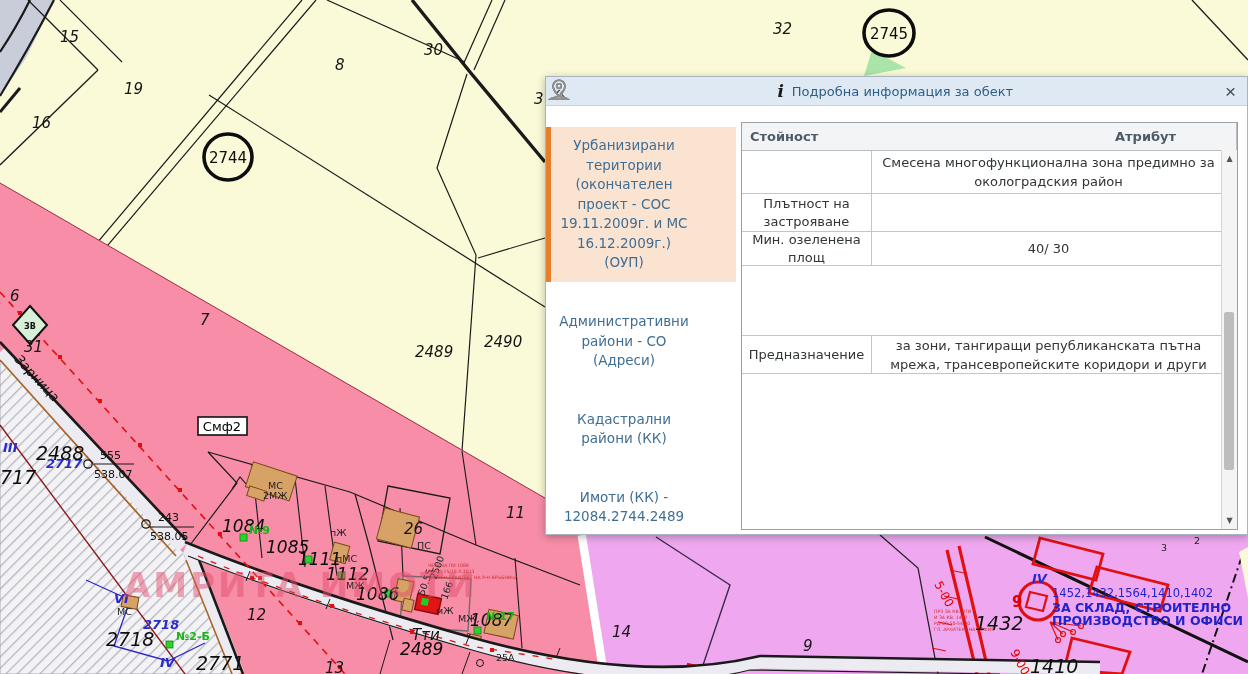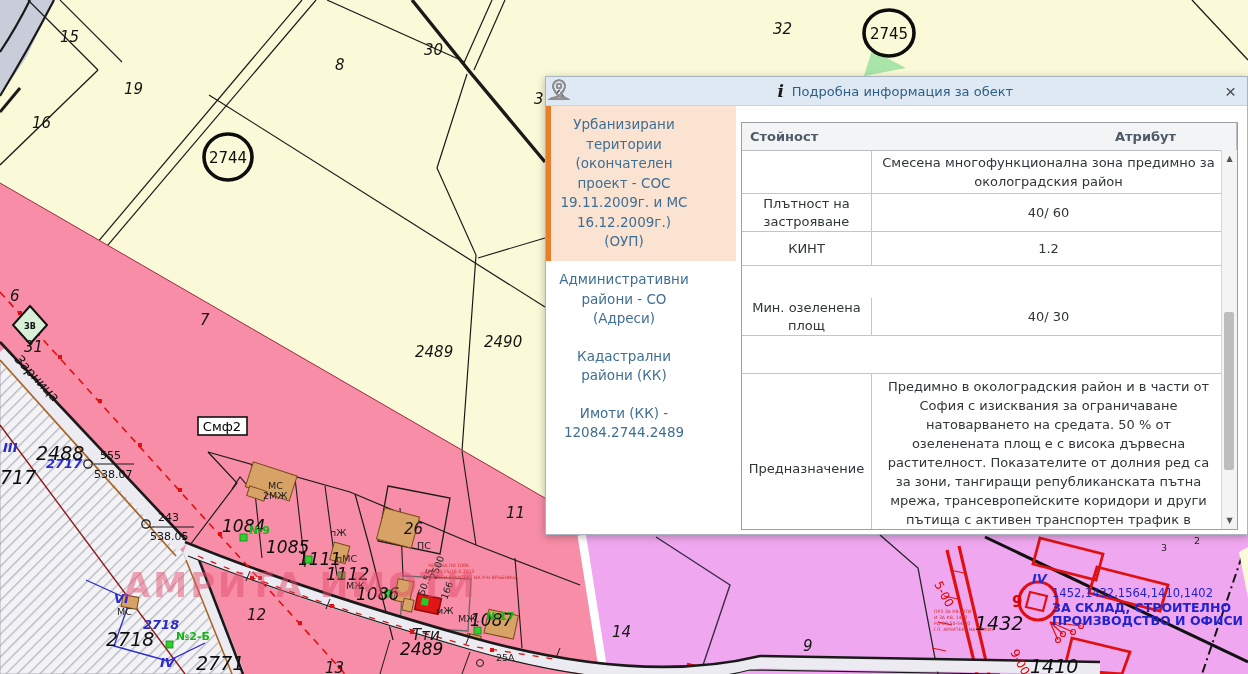--- a/index.html
+++ b/index.html
@@ -38,21 +38,21 @@
   .collapse{margin-left:9px;font-size:19px;color:#4d4d55;}
   .closex{margin-right:11px;font-size:19px;color:#4d4d55;}
   .title-wrap{flex:1;display:flex;justify-content:center;align-items:center;gap:8px;}
   .info-i{font-family:"DejaVu Serif","Liberation Serif",serif;font-style:italic;font-weight:bold;
           font-size:17px;color:#1a1a1a;}
   .p-title{font-size:13px;color:#2d5f86;}
   .panel-body{display:flex;height:429px;}
 
   .sidebar{width:190px;flex:none;}
   .sb-item{display:flex;align-items:center;color:#3f6e94;font-size:13.5px;line-height:1.45;
-           text-align:center;border-left:5px solid transparent;cursor:pointer;}
+           text-align:center;border-left:5px solid transparent;cursor:pointer;margin-top:21px;}
   .sb-item.active{background:#fbe3d2;border-left:5px solid #e87e2b;}
   .sb-label{flex:1;padding:9px 2px 9px 6px;display:flex;align-items:center;justify-content:center;}
   .sb-icon{width:42px;display:flex;align-items:center;justify-content:center;
            border-left:1px solid #d8d8d8;margin:8px 0;}
 
   .attr-table{position:relative;flex:1;margin:16px 9px 0 5px;height:408px;box-sizing:border-box;
               border:1px solid #9aa0a6;overflow:hidden;background:#fff;}
   .thead{display:flex;height:27px;background:#f3f4f5;border-bottom:1px solid #b9bdc2;
          color:#4d5b68;font-weight:bold;font-size:13px;align-items:center;}
   .th.attr{width:130px;flex:none;padding-left:8px;box-sizing:border-box;border-right:1px solid #b9bdc2;height:100%;display:flex;align-items:center;}
@@ -401,25 +401,20 @@
           <div class="th val">Стойност</div>
           <div class="th attr">Атрибут</div>
         </div>
         <div class="tbody">
           <div class="tr">
             <div class="td attr"></div>
             <div class="td val">Смесена многофункционална зона предимно за околоградския район</div>
           </div>
           <div class="tr">
             <div class="td attr">Плътност на застрояване</div>
-            <div class="td val">40/ 60</div>
-          </div>
-          <div class="tr">
-            <div class="td attr">КИНТ</div>
-            <div class="td val">1.2</div>
           </div>
           <div class="tr">
             <div class="td attr">Мин. озеленена площ</div>
             <div class="td val">40/ 30</div>
           </div>
           <div class="tr">
             <div class="td val"></div>
           </div>
           <div class="tr">
             <div class="td attr">Предназначение</div>

